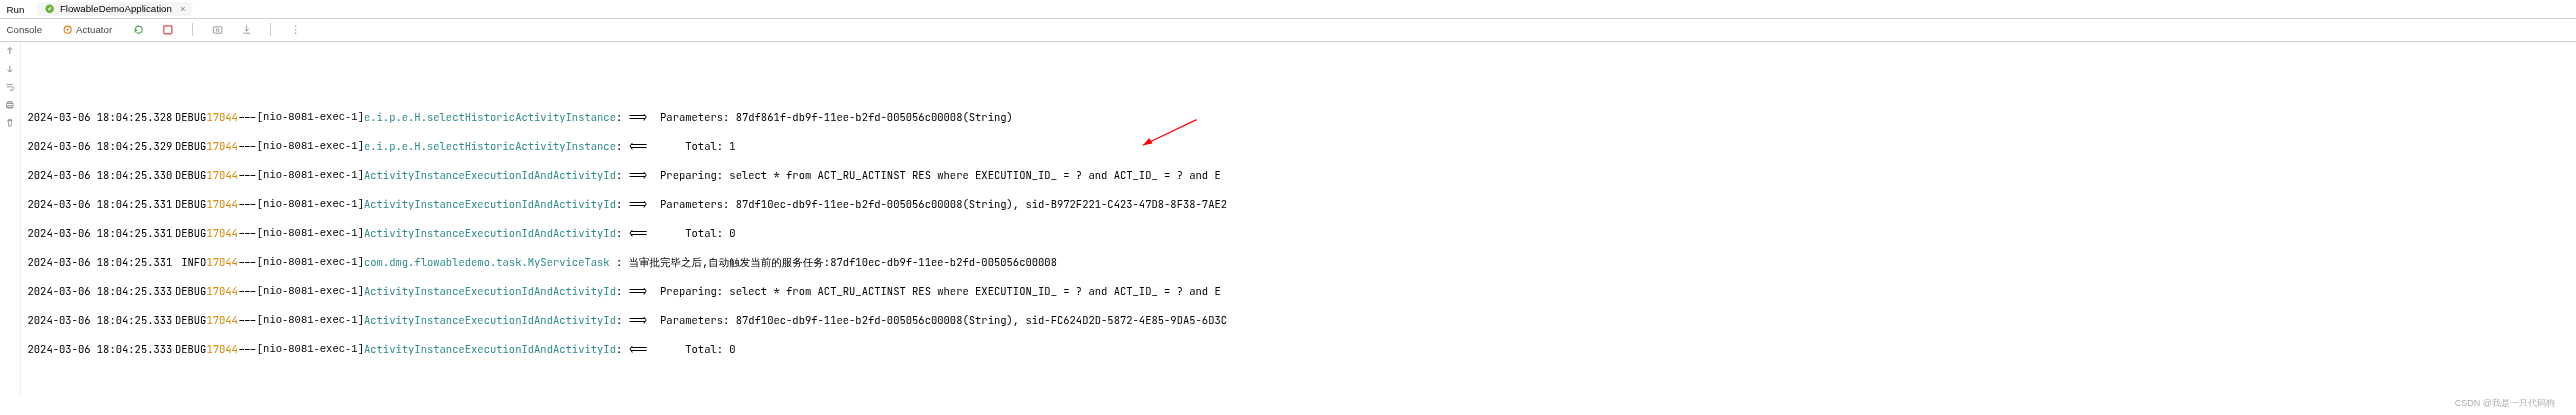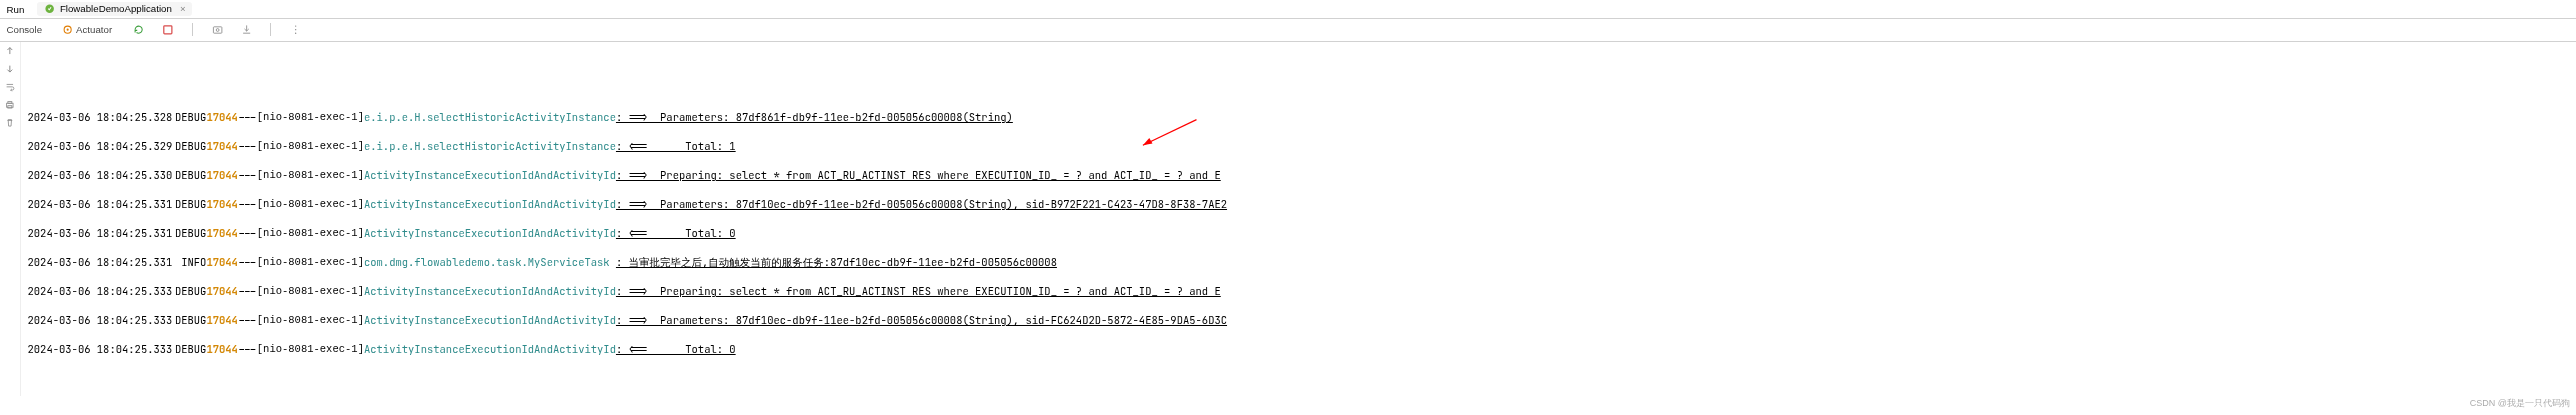--- a/index.html
+++ b/index.html
@@ -17,27 +17,27 @@
   .toolbar .sep { width: 0.8px; height: 13px; background: #ccc; margin: 0 3.2px; }
   
   .content-area { display: flex; }
   .gutter { width: 21px; display: flex; flex-direction: column; align-items: center; padding-top: 3.2px; gap: 4.8px; border-right: 0.8px solid #eee; }
   .gutter .g-icon { width: 13px; height: 13px; display: flex; align-items: center; justify-content: center; color: #888; }
   
   .log-area { flex: 1; font-family: "JetBrains Mono", "Consolas", monospace; font-size: 10.5px; line-height: 18px; padding: 1.6px 6.5px; white-space: pre; overflow: hidden; position: relative; }
   .log-line { display: flex; margin-top: 11px; }
   .ts { color: #000; }
   .lvl-word { min-width: 34px; display: inline-block; text-align: right; }
-  .pid { color: #d48806; font-weight: bold; }
+  .pid { color: #d48806; font-weight: normal; }
   .thread { color: #000; font-family: Liberation Mono, monospace; }
   .logger { color: #2e8b8b; }
-  .msg { color: #000; text-decoration: underline; }
+  .msg { color: #000; }
   .arrow-annotation { position: absolute; pointer-events: none; }
   
-  .watermark { position: fixed; bottom: 4.8px; right: 6px; font-size: 9px; color: rgba(0,0,0,0.35); }
+  .watermark { position: fixed; bottom: 4.8px; right: 21px; font-size: 9px; color: rgba(0,0,0,0.35); }
 </style>
 </head>
 <body>
 
 <div class="top-bar">
   <span>Run</span>
   <div class="tab">
     <svg class="app-icon-svg" viewBox="0 0 16 16">
         <circle cx="8" cy="8" r="6" fill="#6db33f"></circle>
         <path d="M6 8 L7.5 9.5 L10 6" stroke="#fff" stroke-width="1.5" fill="none"></path>

